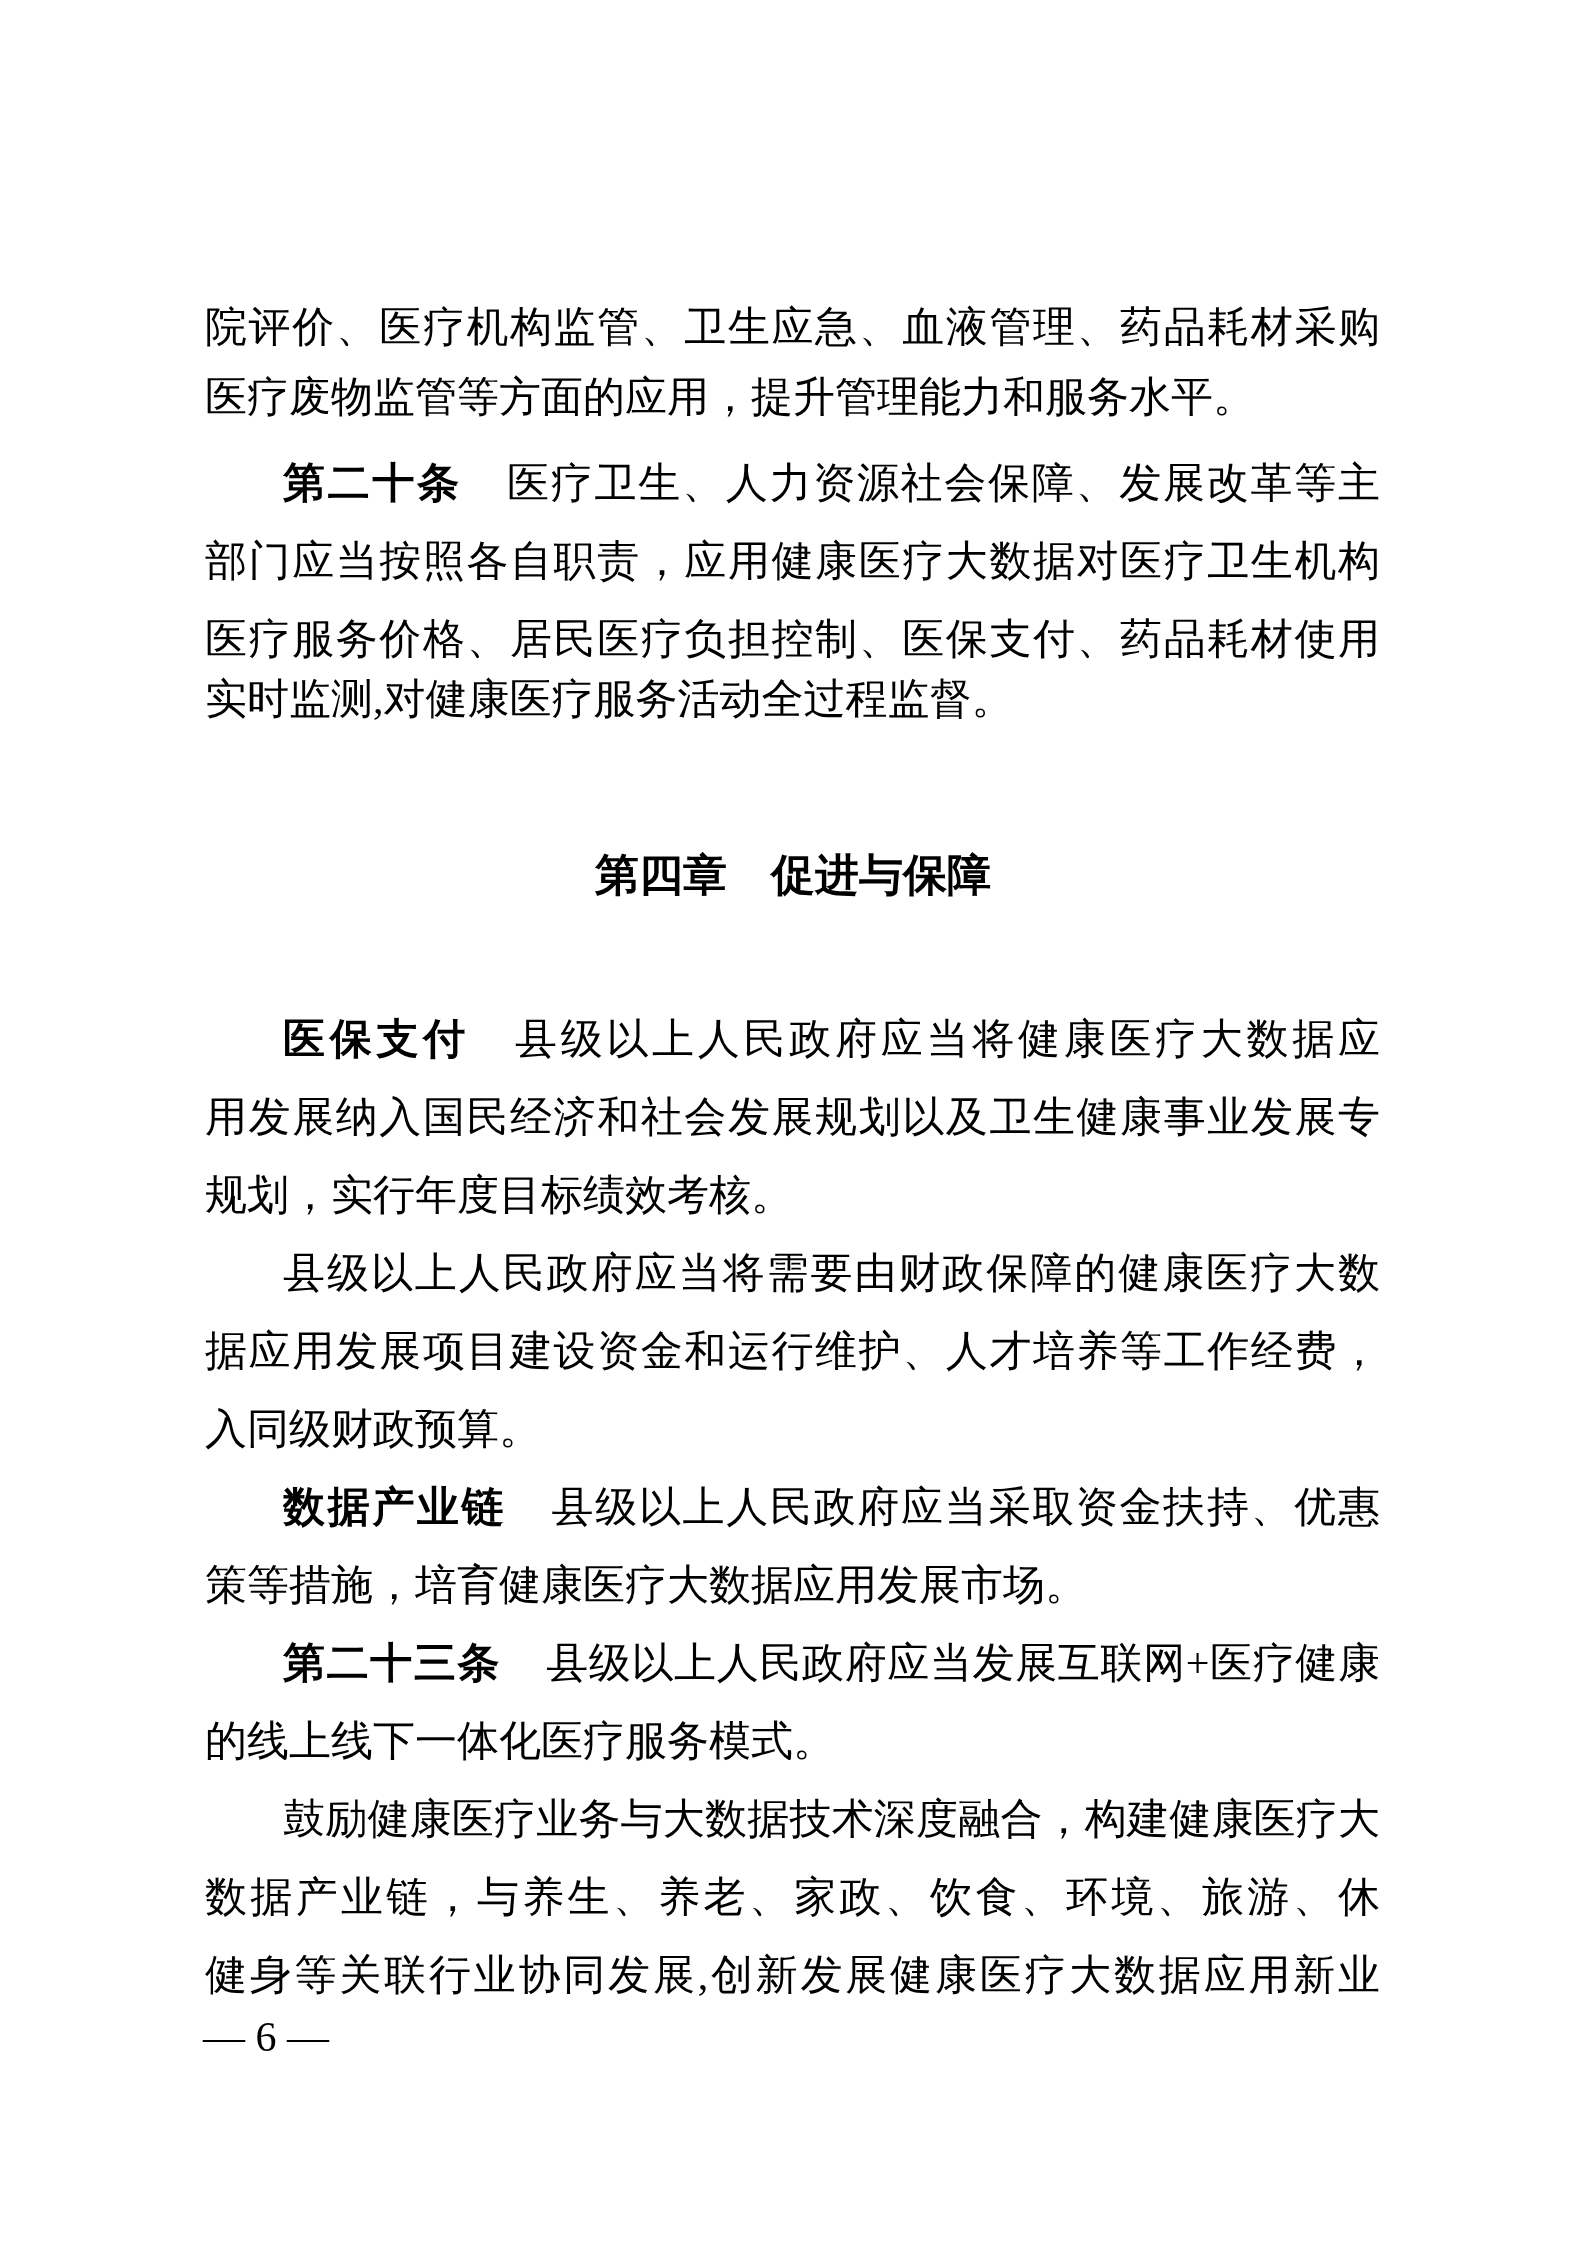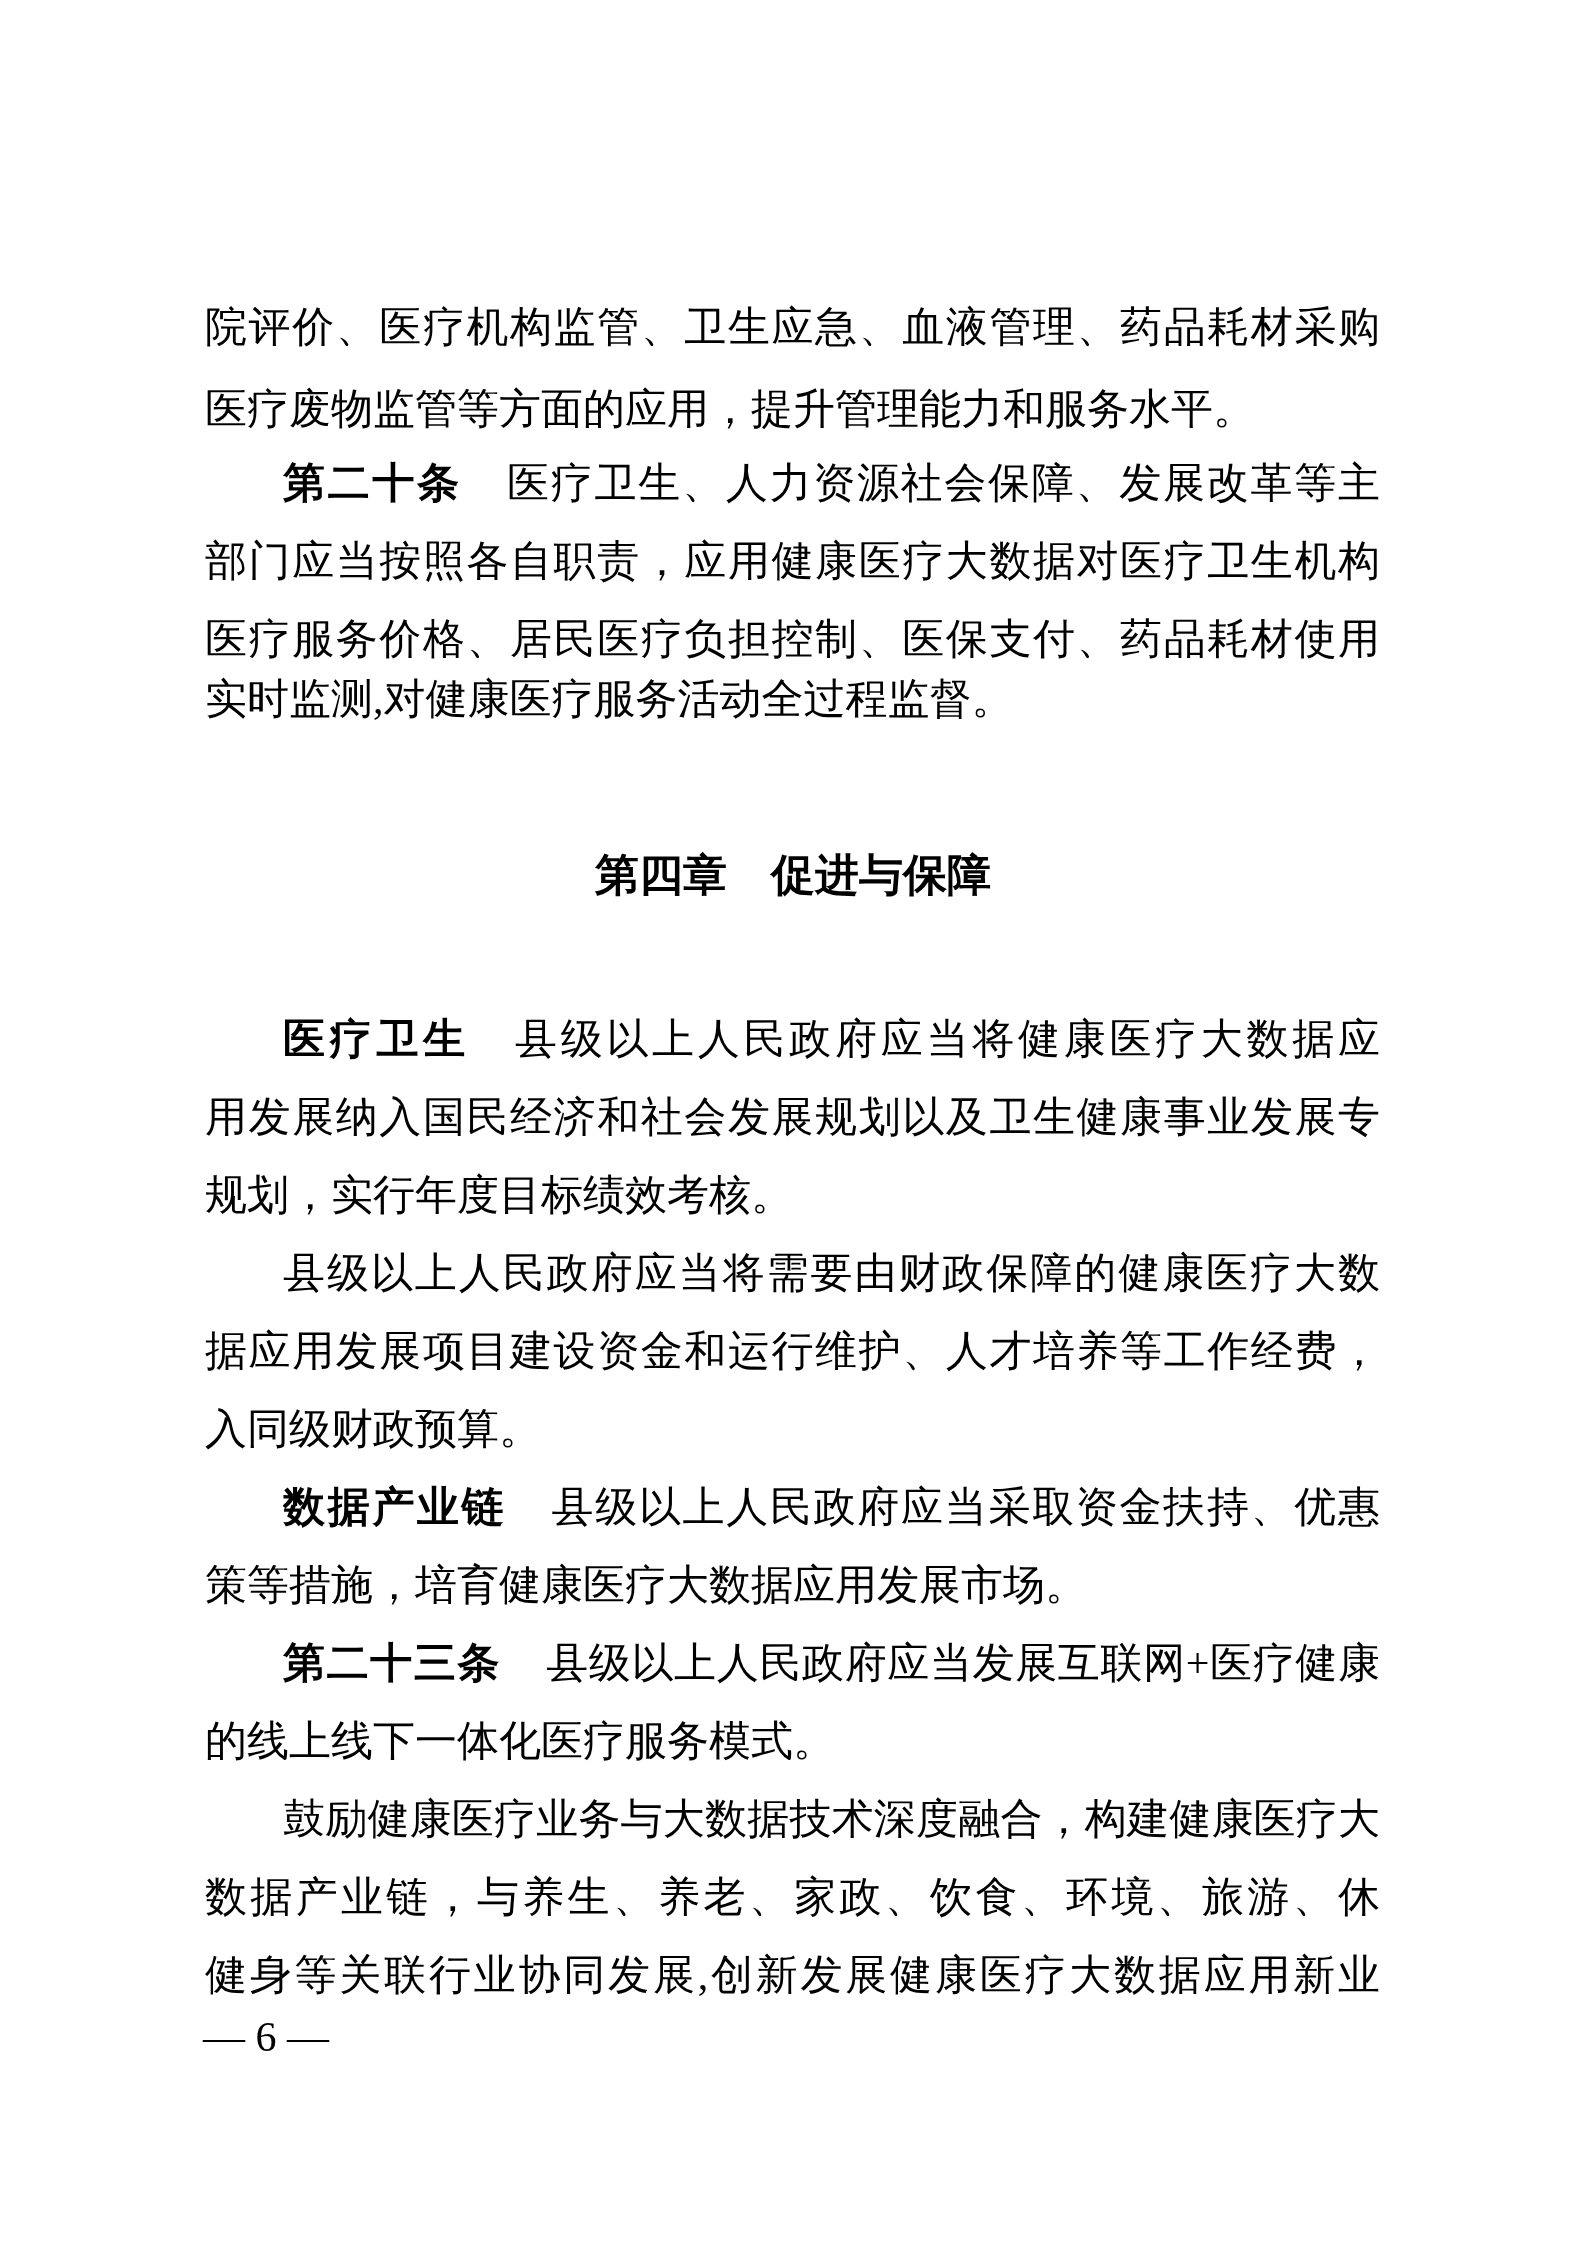--- a/index.html
+++ b/index.html
@@ -47,33 +47,33 @@
     font-size:42px; line-height:46px;
   }
 </style>
 </head>
 <body>
 
 <div class="page">
 
   <div class="ln j" style="top:302px"><span>院评价、医疗机构监管、卫生应急、血液管理、药品耗材采购和</span></div>
 
-  <div class="ln" style="top:384px"><span>医疗废物监管等方面的应用，提升管理能力和服务水平。</span></div>
+  <div class="ln" style="top:372px"><span>医疗废物监管等方面的应用，提升管理能力和服务水平。</span></div>
 
   <div class="ln ind j" style="top:458px"><span class="art">第二十条</span><span>医疗卫生、人力资源社会保障、发展改革等主管</span></div>
 
   <div class="ln j" style="top:536px"><span>部门应当按照各自职责，应用健康医疗大数据对医疗卫生机构的</span></div>
 
   <div class="ln j" style="top:614px"><span>医疗服务价格、居民医疗负担控制、医保支付、药品耗材使用等</span></div>
 
   <div class="ln" style="top:674px"><span>实时监测,对健康医疗服务活动全过程监督。</span></div>
 
   <div class="heading"><span>第四章</span><span class="gap"></span><span>促进与保障</span></div>
 
-  <div class="ln ind j" style="top:1014px"><span class="art">医疗卫生</span><span>县级以上人民政府应当将健康医疗大数据应</span></div>
+  <div class="ln ind j" style="top:1014px"><span class="art">医保支付</span><span>县级以上人民政府应当将健康医疗大数据应</span></div>
 
   <div class="ln j" style="top:1092px"><span>用发展纳入国民经济和社会发展规划以及卫生健康事业发展专项</span></div>
 
   <div class="ln" style="top:1170px"><span>规划，实行年度目标绩效考核。</span></div>
 
   <div class="ln ind j" style="top:1248px"><span>县级以上人民政府应当将需要由财政保障的健康医疗大数</span></div>
 
   <div class="ln j" style="top:1326px"><span>据应用发展项目建设资金和运行维护、人才培养等工作经费，列</span></div>
 
   <div class="ln" style="top:1404px"><span>入同级财政预算。</span></div>

